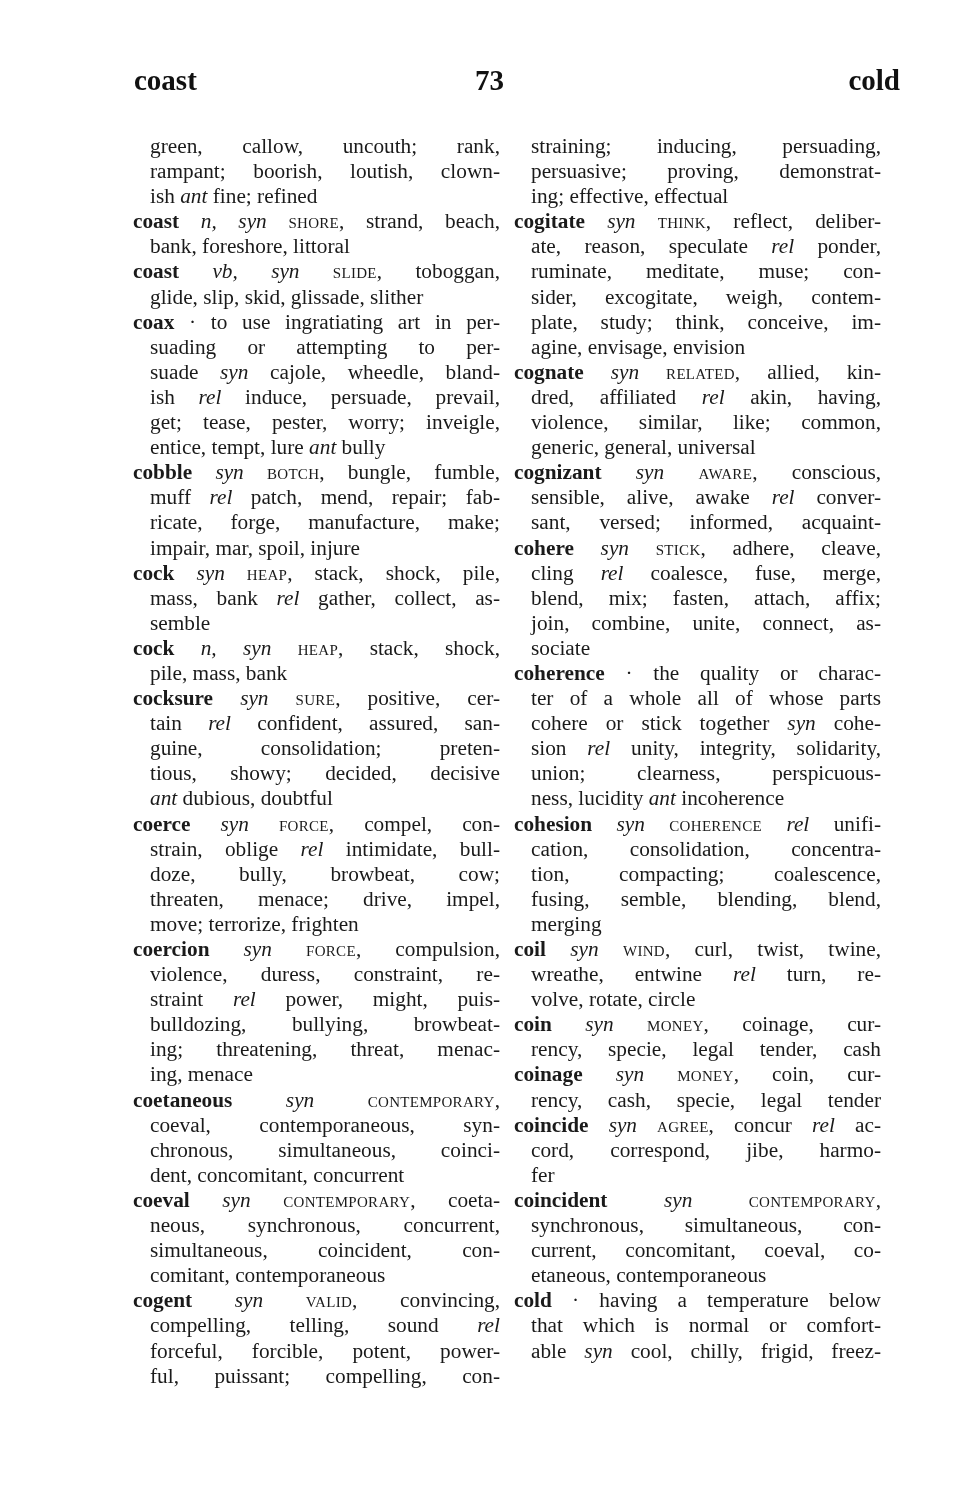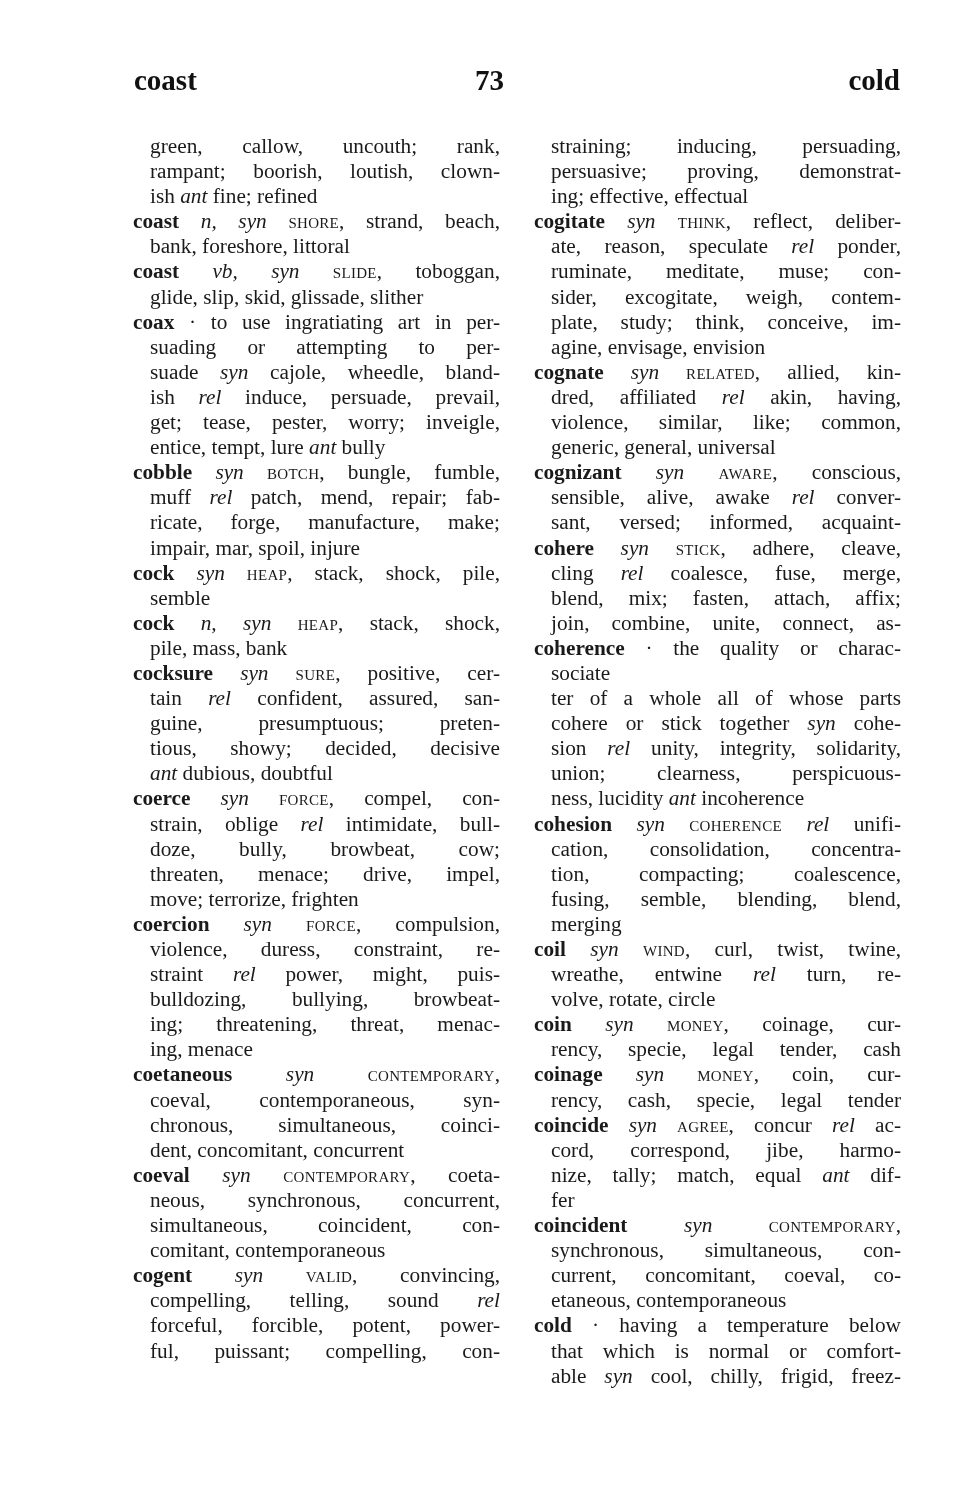--- a/index.html
+++ b/index.html
@@ -4,21 +4,21 @@
 <style>
   html,body{margin:0;padding:0;background:#ffffff;}
   body{width:973px;height:1500px;position:relative;overflow:hidden;
        font-family:"Liberation Serif","DejaVu Serif",serif;color:#1a1a1a;}
   .hdr{position:absolute;top:62px;font-weight:bold;font-size:29px;line-height:36px;color:#111;}
   #hdr-left{left:134px;}
   #hdr-center{left:3px;width:973px;text-align:center;}
   #hdr-right{right:73px;}
   .col{position:absolute;top:134px;width:367px;}
   #col-left{left:133px;font-family:Liberation Serif, serif;}
-  #col-right{left:534px;}
+  #col-right{left:514px;}
   .ln{height:25.1px;line-height:25.1px;font-size:21.3px;white-space:nowrap;
       text-align:justify;text-align-last:justify;padding-left:17px;}
   .ln.first{padding-left:0;}
   .ln.last{text-align-last:left;}
   .b{font-weight:bold;}
   .i{font-style:italic;}
   .sc{font-variant:small-caps;letter-spacing:0.3px;}
 </style>
 </head>
 <body>
@@ -39,26 +39,27 @@
     <div class="ln"><span>suading or attempting to per-</span></div>
     <div class="ln"><span>suade </span><span class="i">syn</span><span> cajole, wheedle, bland-</span></div>
     <div class="ln"><span>ish </span><span class="i">rel</span><span> induce, persuade, prevail,</span></div>
     <div class="ln"><span>get; tease, pester, worry; inveigle,</span></div>
     <div class="ln last"><span>entice, tempt, lure </span><span class="i">ant</span><span> bully</span></div>
     <div class="ln first"><span class="b">cobble</span><span> </span><span class="i">syn</span><span> </span><span class="sc">botch</span><span>, bungle, fumble,</span></div>
     <div class="ln"><span>muff </span><span class="i">rel</span><span> patch, mend, repair; fab-</span></div>
     <div class="ln"><span>ricate, forge, manufacture, make;</span></div>
     <div class="ln last"><span>impair, mar, spoil, injure</span></div>
     <div class="ln first"><span class="b">cock</span><span> </span><span class="i">syn</span><span> </span><span class="sc">heap</span><span>, stack, shock, pile,</span></div>
+    <div class="ln"><span>mass, bank </span><span class="i">rel</span><span> gather, collect, as-</span></div>
     <div class="ln last"><span>semble</span></div>
     <div class="ln first"><span class="b">cock</span><span> </span><span class="i">n, syn</span><span> </span><span class="sc">heap</span><span>, stack, shock,</span></div>
     <div class="ln last"><span>pile, mass, bank</span></div>
     <div class="ln first"><span class="b">cocksure</span><span> </span><span class="i">syn</span><span> </span><span class="sc">sure</span><span>, positive, cer-</span></div>
     <div class="ln"><span>tain </span><span class="i">rel</span><span> confident, assured, san-</span></div>
-    <div class="ln"><span>guine, presumptuous; preten-</span></div>
+    <div class="ln"><span>guine, consolidation; preten-</span></div>
     <div class="ln"><span>tious, showy; decided, decisive</span></div>
     <div class="ln last"><span class="i">ant</span><span> dubious, doubtful</span></div>
     <div class="ln first"><span class="b">coerce</span><span> </span><span class="i">syn</span><span> </span><span class="sc">force</span><span>, compel, con-</span></div>
     <div class="ln"><span>strain, oblige </span><span class="i">rel</span><span> intimidate, bull-</span></div>
     <div class="ln"><span>doze, bully, browbeat, cow;</span></div>
     <div class="ln"><span>threaten, menace; drive, impel,</span></div>
     <div class="ln last"><span>move; terrorize, frighten</span></div>
     <div class="ln first"><span class="b">coercion</span><span> </span><span class="i">syn</span><span> </span><span class="sc">force</span><span>, compulsion,</span></div>
     <div class="ln"><span>violence, duress, constraint, re-</span></div>
     <div class="ln"><span>straint </span><span class="i">rel</span><span> power, might, puis-</span></div>
@@ -92,42 +93,41 @@
     <div class="ln"><span>dred, affiliated </span><span class="i">rel</span><span> akin, having,</span></div>
     <div class="ln"><span>violence, similar, like; common,</span></div>
     <div class="ln last"><span>generic, general, universal</span></div>
     <div class="ln first"><span class="b">cognizant</span><span> </span><span class="i">syn</span><span> </span><span class="sc">aware</span><span>, conscious,</span></div>
     <div class="ln"><span>sensible, alive, awake </span><span class="i">rel</span><span> conver-</span></div>
     <div class="ln"><span>sant, versed; informed, acquaint-</span></div>
     <div class="ln first"><span class="b">cohere</span><span> </span><span class="i">syn</span><span> </span><span class="sc">stick</span><span>, adhere, cleave,</span></div>
     <div class="ln"><span>cling </span><span class="i">rel</span><span> coalesce, fuse, merge,</span></div>
     <div class="ln"><span>blend, mix; fasten, attach, affix;</span></div>
     <div class="ln"><span>join, combine, unite, connect, as-</span></div>
+    <div class="ln last"><span>sociate</span></div>
     <div class="ln first"><span class="b">coherence</span><span> · the quality or charac-</span></div>
-    <div class="ln last"><span>sociate</span></div>
     <div class="ln"><span>ter of a whole all of whose parts</span></div>
     <div class="ln"><span>cohere or stick together </span><span class="i">syn</span><span> cohe-</span></div>
     <div class="ln"><span>sion </span><span class="i">rel</span><span> unity, integrity, solidarity,</span></div>
     <div class="ln"><span>union; clearness, perspicuous-</span></div>
     <div class="ln last"><span>ness, lucidity </span><span class="i">ant</span><span> incoherence</span></div>
     <div class="ln first"><span class="b">cohesion</span><span> </span><span class="i">syn</span><span> </span><span class="sc">coherence</span><span> </span><span class="i">rel</span><span> unifi-</span></div>
     <div class="ln"><span>cation, consolidation, concentra-</span></div>
     <div class="ln"><span>tion, compacting; coalescence,</span></div>
     <div class="ln"><span>fusing, semble, blending, blend,</span></div>
     <div class="ln last"><span>merging</span></div>
     <div class="ln first"><span class="b">coil</span><span> </span><span class="i">syn</span><span> </span><span class="sc">wind</span><span>, curl, twist, twine,</span></div>
     <div class="ln"><span>wreathe, entwine </span><span class="i">rel</span><span> turn, re-</span></div>
     <div class="ln last"><span>volve, rotate, circle</span></div>
     <div class="ln first"><span class="b">coin</span><span> </span><span class="i">syn</span><span> </span><span class="sc">money</span><span>, coinage, cur-</span></div>
     <div class="ln"><span>rency, specie, legal tender, cash</span></div>
     <div class="ln first"><span class="b">coinage</span><span> </span><span class="i">syn</span><span> </span><span class="sc">money</span><span>, coin, cur-</span></div>
     <div class="ln"><span>rency, cash, specie, legal tender</span></div>
     <div class="ln first"><span class="b">coincide</span><span> </span><span class="i">syn</span><span> </span><span class="sc">agree</span><span>, concur </span><span class="i">rel</span><span> ac-</span></div>
     <div class="ln"><span>cord, correspond, jibe, harmo-</span></div>
-    <div class="ln"><span>nize, tally; match, equal </span><span class="i">ant</span><span> dif-</span></div>
     <div class="ln last"><span>fer</span></div>
     <div class="ln first"><span class="b">coincident</span><span> </span><span class="i">syn</span><span> </span><span class="sc">contemporary</span><span>,</span></div>
     <div class="ln"><span>synchronous, simultaneous, con-</span></div>
     <div class="ln"><span>current, concomitant, coeval, co-</span></div>
     <div class="ln last"><span>etaneous, contemporaneous</span></div>
     <div class="ln first"><span class="b">cold</span><span> · having a temperature below</span></div>
     <div class="ln"><span>that which is normal or comfort-</span></div>
     <div class="ln"><span>able </span><span class="i">syn</span><span> cool, chilly, frigid, freez-</span></div>
   </div>
 

